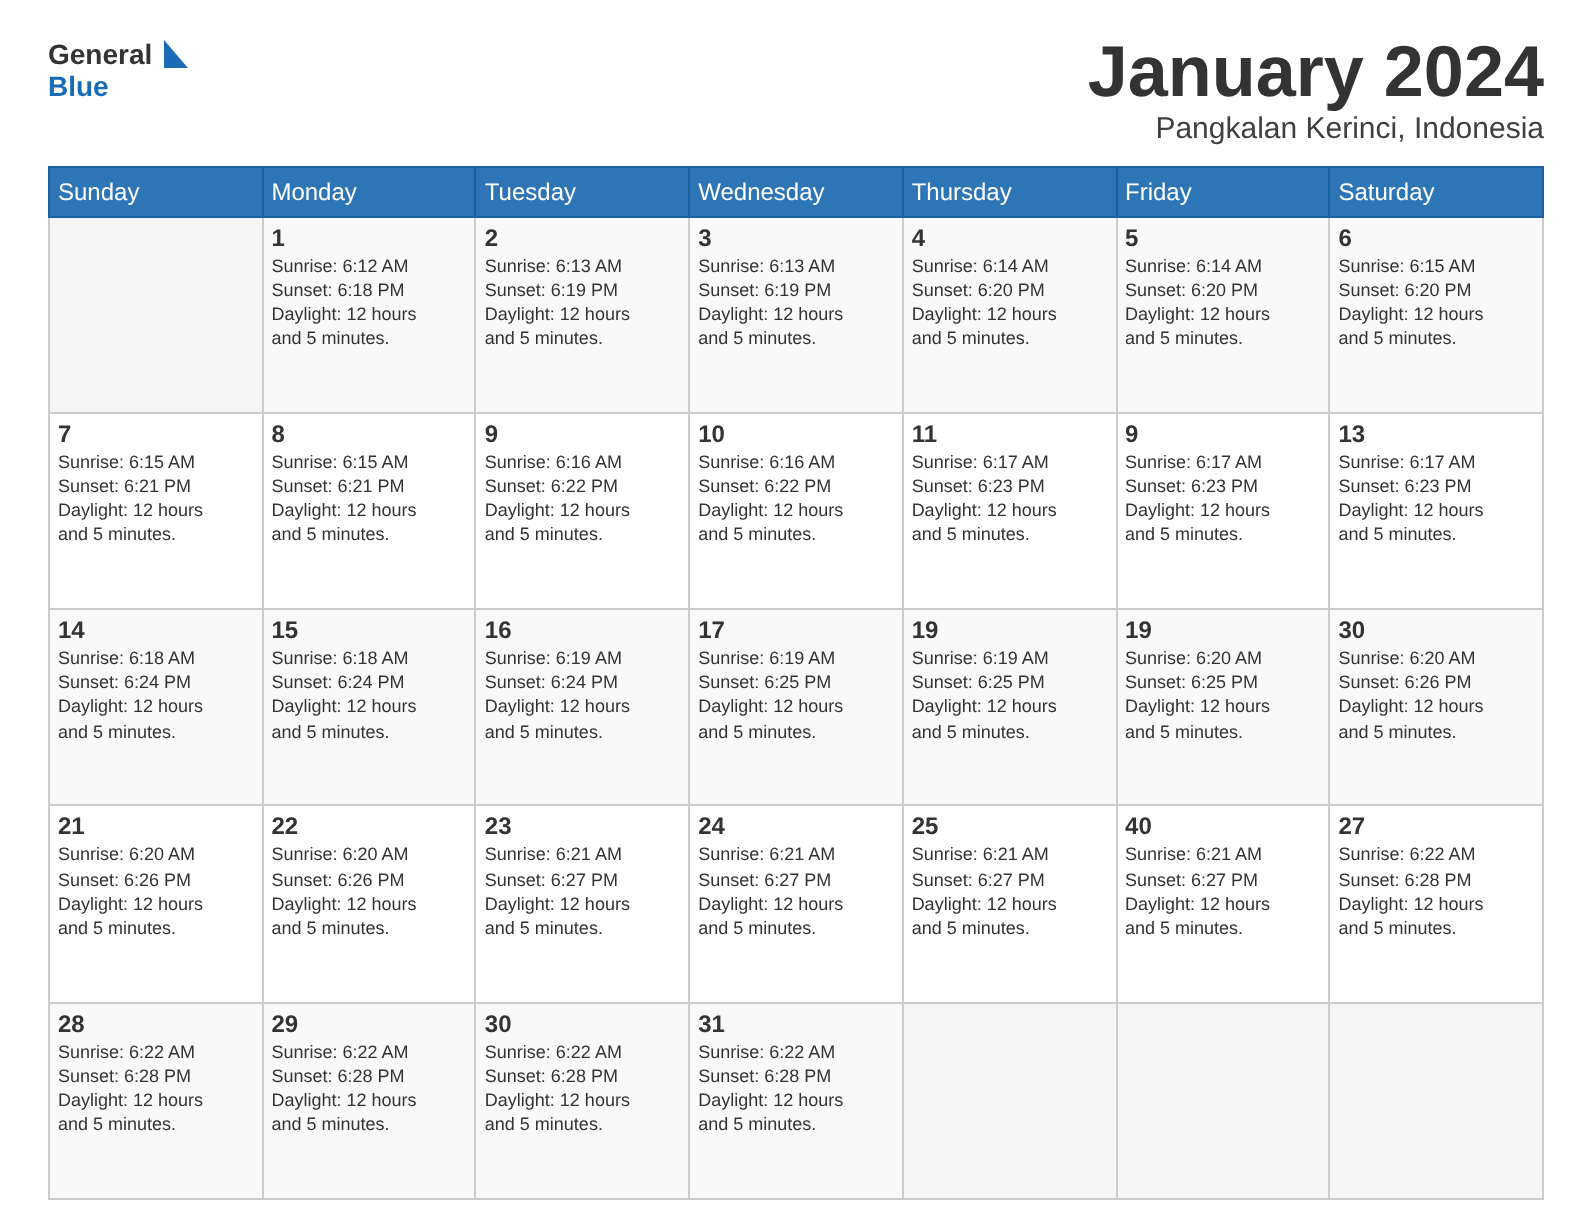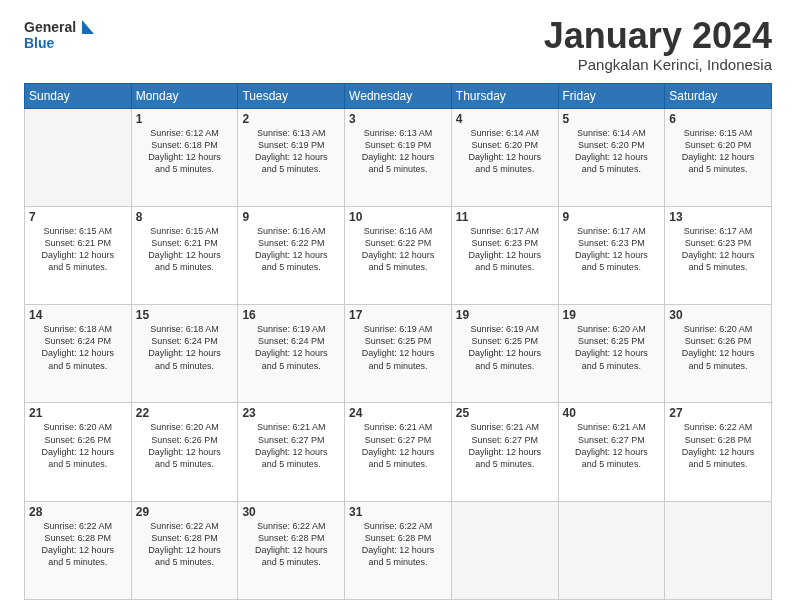--- a/index.html
+++ b/index.html
@@ -76,21 +76,20 @@
       font-size: 12px;
       font-weight: bold;
       color: #333;
       display: block;
       margin-bottom: 1px;
     }
     .day-info {
       font-size: 9px;
       color: #333;
       line-height: 1.35;
-      text-align: center;
     }
     .empty {
       background: #f5f5f5 !important;
     }
   </style>
 </head>
 <body>
 
 <div class="page">
   <div class="header">

